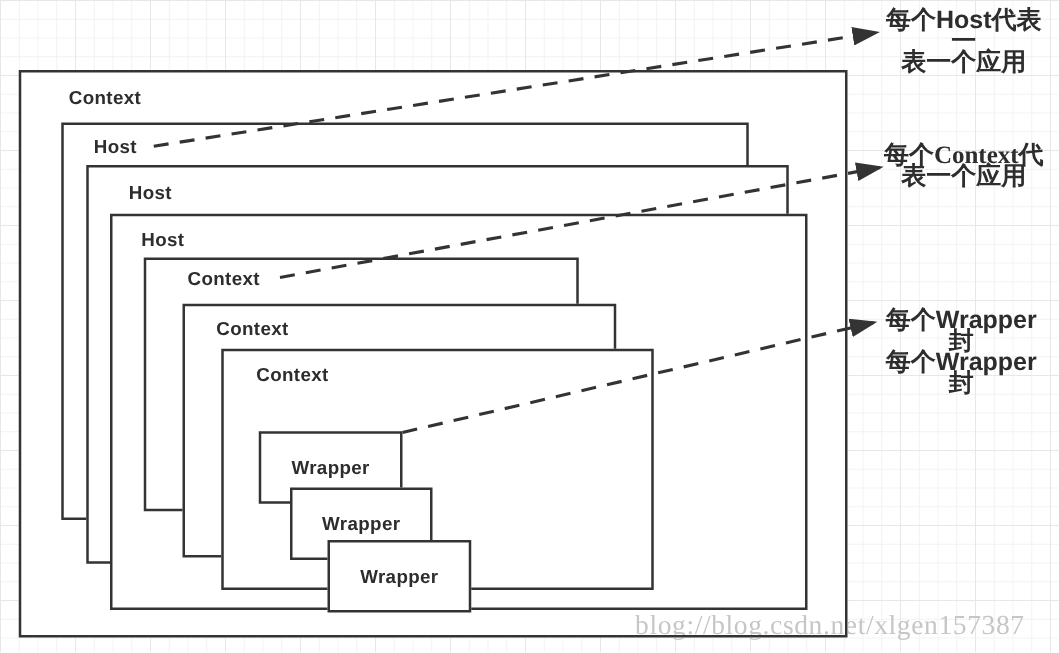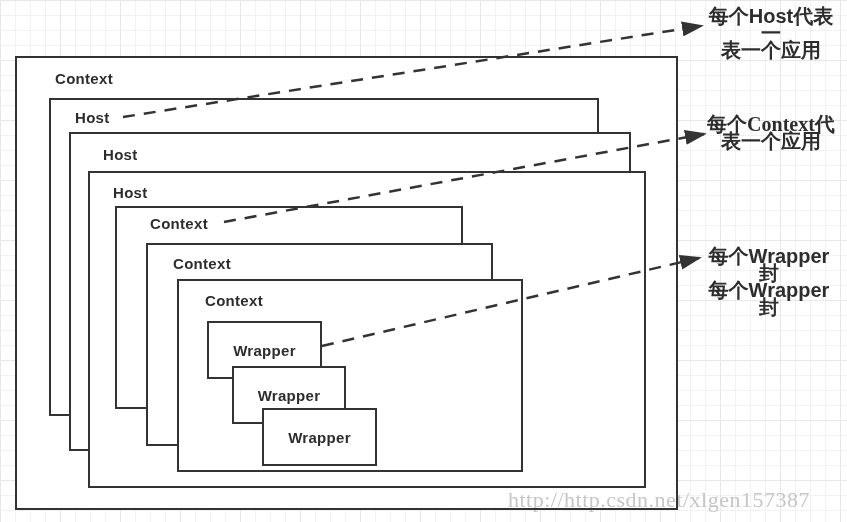--- a/index.html
+++ b/index.html
@@ -34,21 +34,21 @@
   .engine  {left:15px; top:56px;  width:663px;height:454px;}
   .host1   {left:49px; top:98px;  width:550px;height:318px;}
   .host2   {left:69px; top:132px; width:562px;height:319px;}
   .host3   {left:88px; top:171px; width:558px;height:317px;}
   .context1{left:115px;top:206px; width:348px;height:203px;}
   .context2{left:146px;top:243px; width:347px;height:203px;}
   .context3{left:177px;top:279px; width:346px;height:193px;}
   .wrapper1{left:207px;top:321px; width:115px;height:58px;}
   .wrapper2{left:232px;top:366px; width:114px;height:58px;}
   .wrapper3{left:262px;top:408px; width:115px;height:58px;}
-  .wrap-box{display:flex;align-items:center;justify-content:center;}
+  .wrap-box{display:flex;align-items:center;justify-content:center;margin-top:24px;}
   .wrap-box .lbl{position:static;}
   .engine   .lbl{left:38px;top:12px;}
   .host1    .lbl{left:24px;top:9px;}
   .host2    .lbl{left:32px;top:12px;}
   .host3    .lbl{left:23px;top:11px;}
   .context1 .lbl{left:33px;top:7px;}
   .context2 .lbl{left:25px;top:10px;}
   .context3 .lbl{left:26px;top:11px;}
   
   .arrows{position:absolute;left:0;top:0;width:847px;height:522px;z-index:20;pointer-events:none;}
@@ -137,15 +137,15 @@
   </div>
   <div class="ann ann2">
     <span>每个Context代</span>
     <span>表一个应用</span>
   </div>
   <div class="ann ann3">
     <span>每个Wrapper封</span>
     <span>每个Wrapper封</span>
   </div>
 
-  <div class="watermark">http://http.csdn.net/xlgen157387</div>
+  <div class="watermark">blog://blog.csdn.net/xlgen157387</div>
 
 </div>
 
 </body></html>

